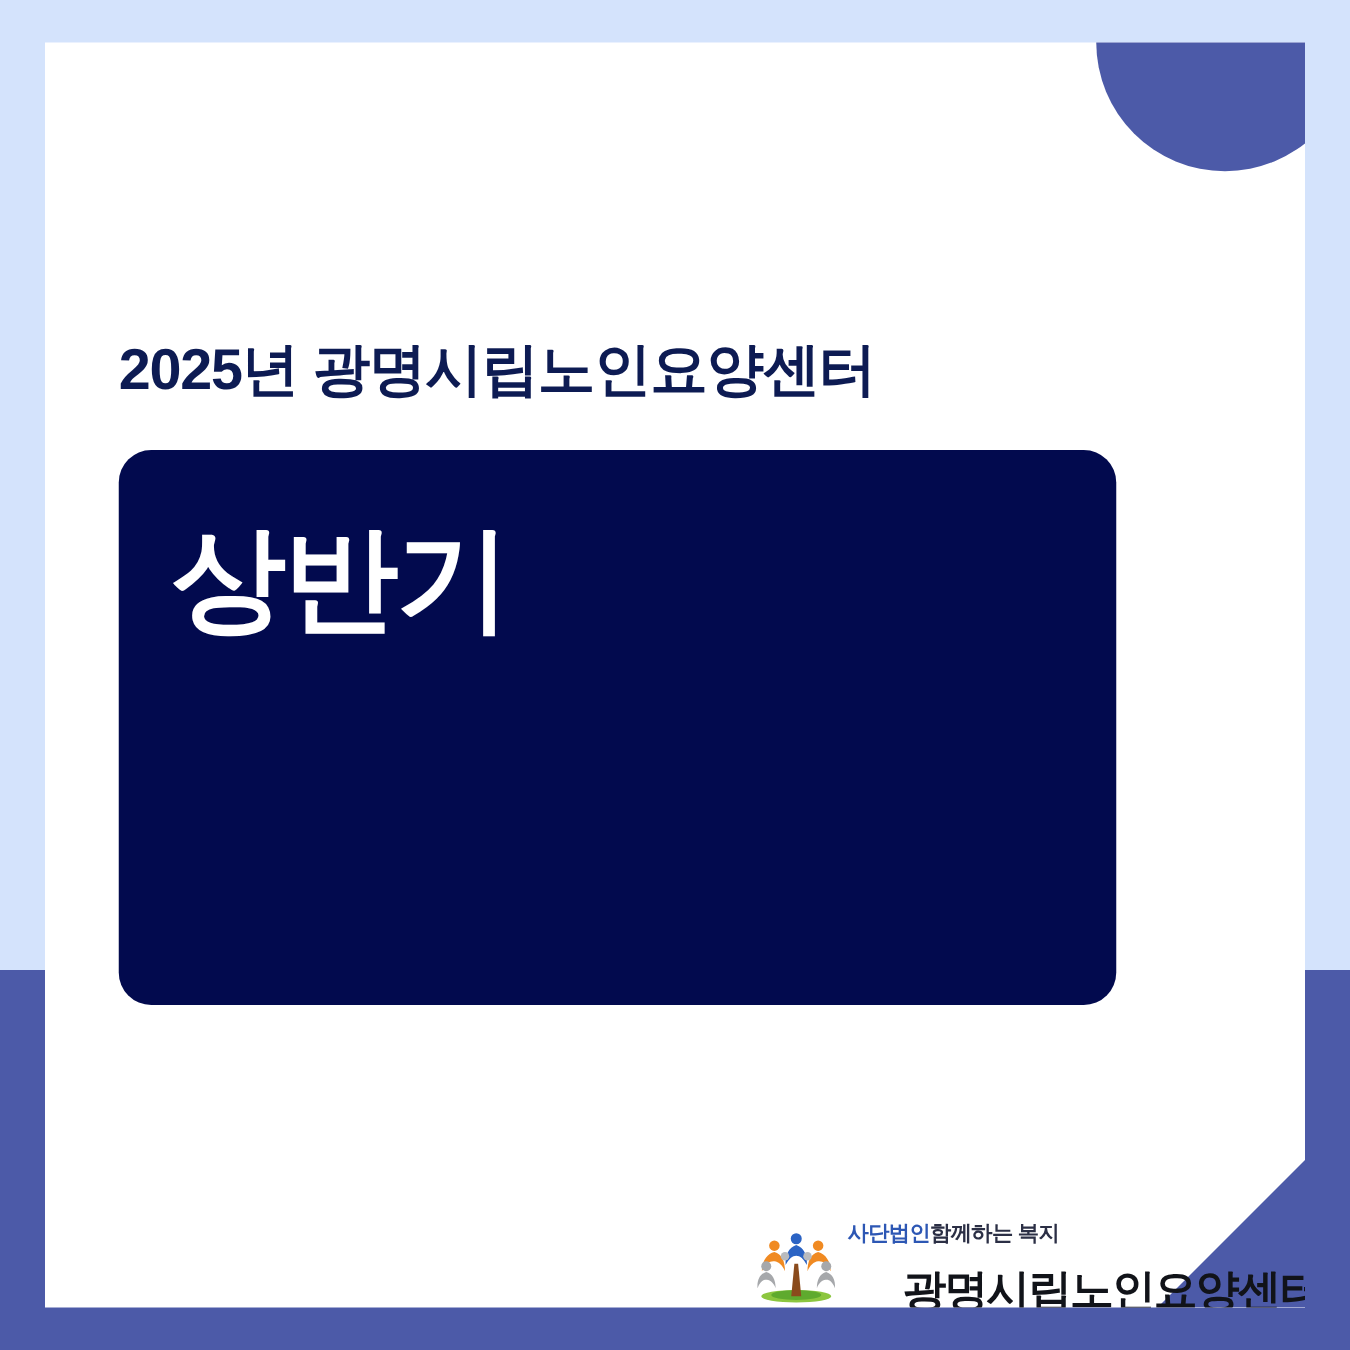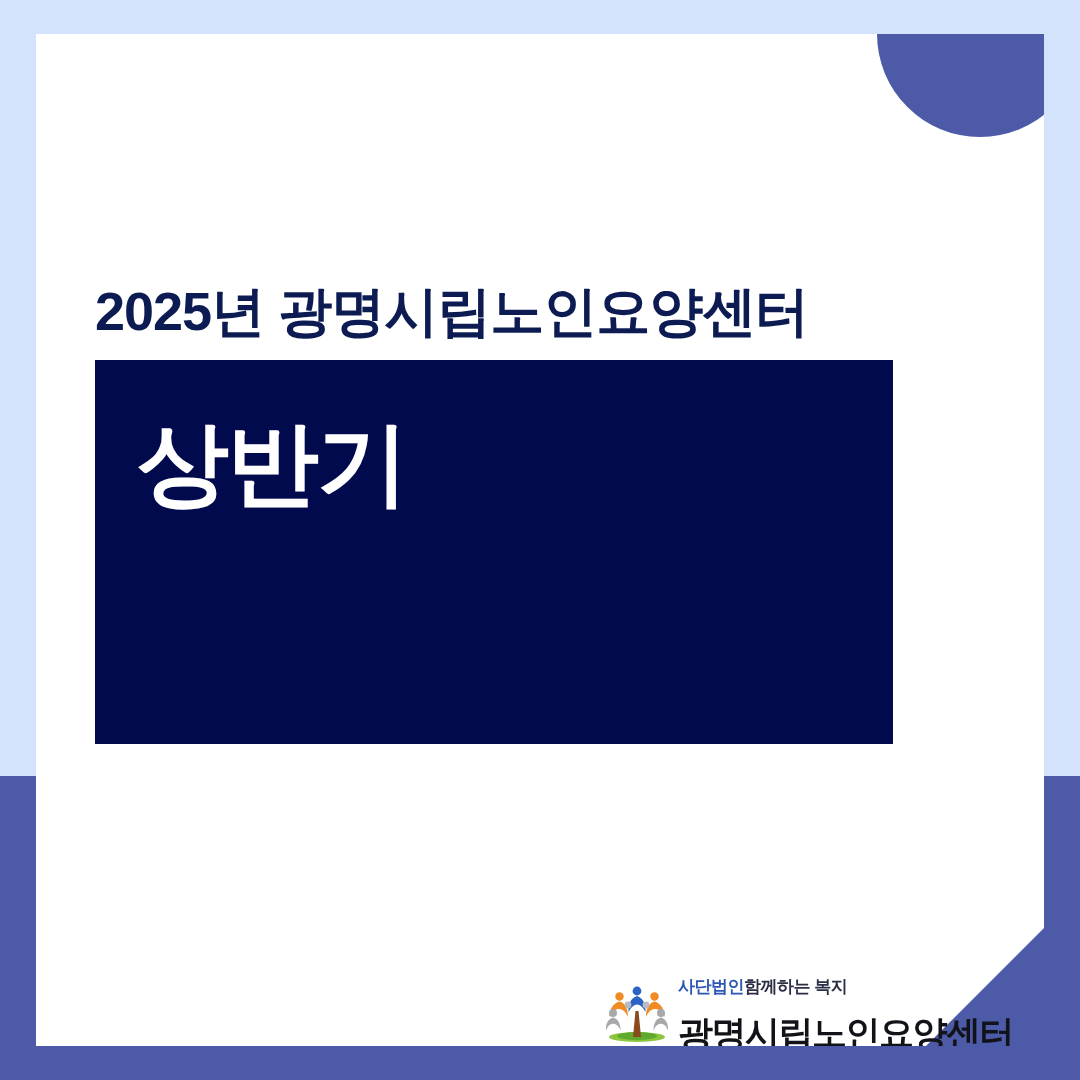--- a/index.html
+++ b/index.html
@@ -72,38 +72,38 @@
     height: 118px;
     background: #4c5aa8;
     clip-path: polygon(100% 0, 100% 100%, 0 100%);
   }
 
   
   .eyebrow {
     position: absolute;
     left: 59px;             
     top: 238px;
-    font-size: 54px;
+    font-size: 46px;
     font-weight: 700;
     color: #0d1b53;
     letter-spacing: -1px;
     white-space: nowrap;
     line-height: 1;
-    margin-top: 12px;
   }
 
   .headline-box {
     position: absolute;
     left: 59px;             
     top: 326px;             
     width: 798px;
-    height: 384px;
+    height: 444px;
     background: #020a4e;
     box-sizing: border-box;
     padding: 46px 0 0 42px;
+    border-radius: 26px;
   }
   .headline-line {
     color: #ffffff;
     font-size: 92px;
     font-weight: 700;
     line-height: 1.24;
     letter-spacing: -2px;
     white-space: nowrap;
   }
 
@@ -137,20 +137,21 @@
   }
   .logo-tagline .tg-blue { color: #2d57b4; }
   .logo-tagline .tg-dark { color: #2b2f45; }
   .logo-name {
     font-size: 35px;
     font-weight: 700;
     color: #111319;
     line-height: 1;
     letter-spacing: -1.5px;
     white-space: nowrap;
+    margin-left: 44px;
   }
 </style>
 </head>
 <body>
 
 <div id="poster">
 
   <div class="bg-top"></div>
   <div class="bg-bottom"></div>
 

